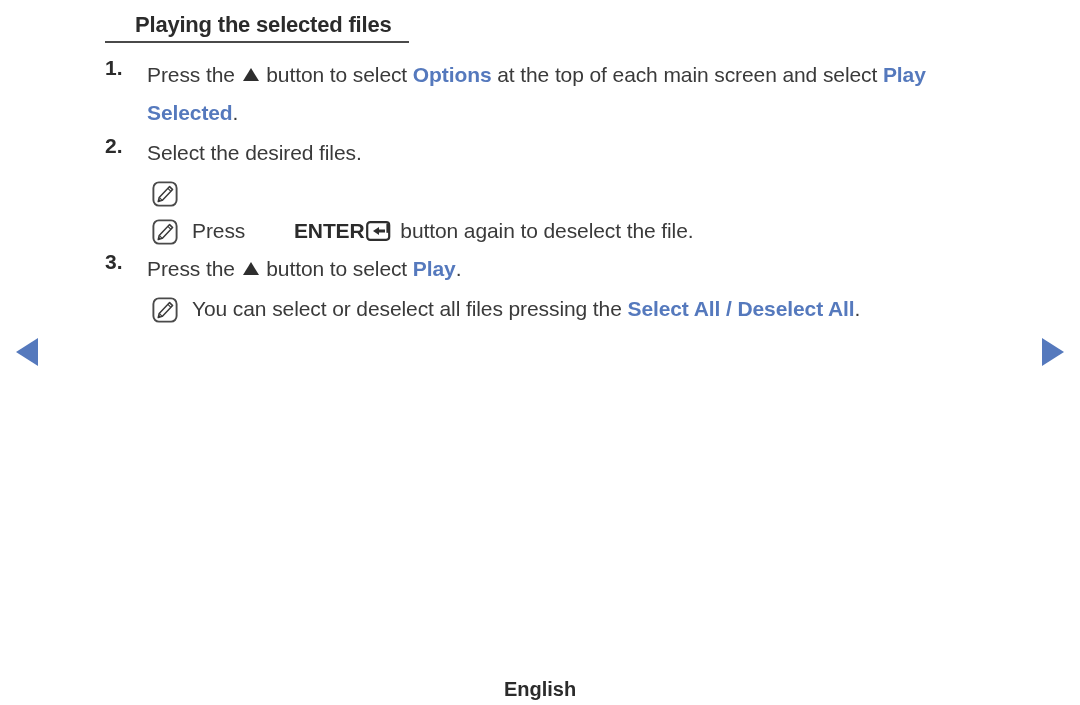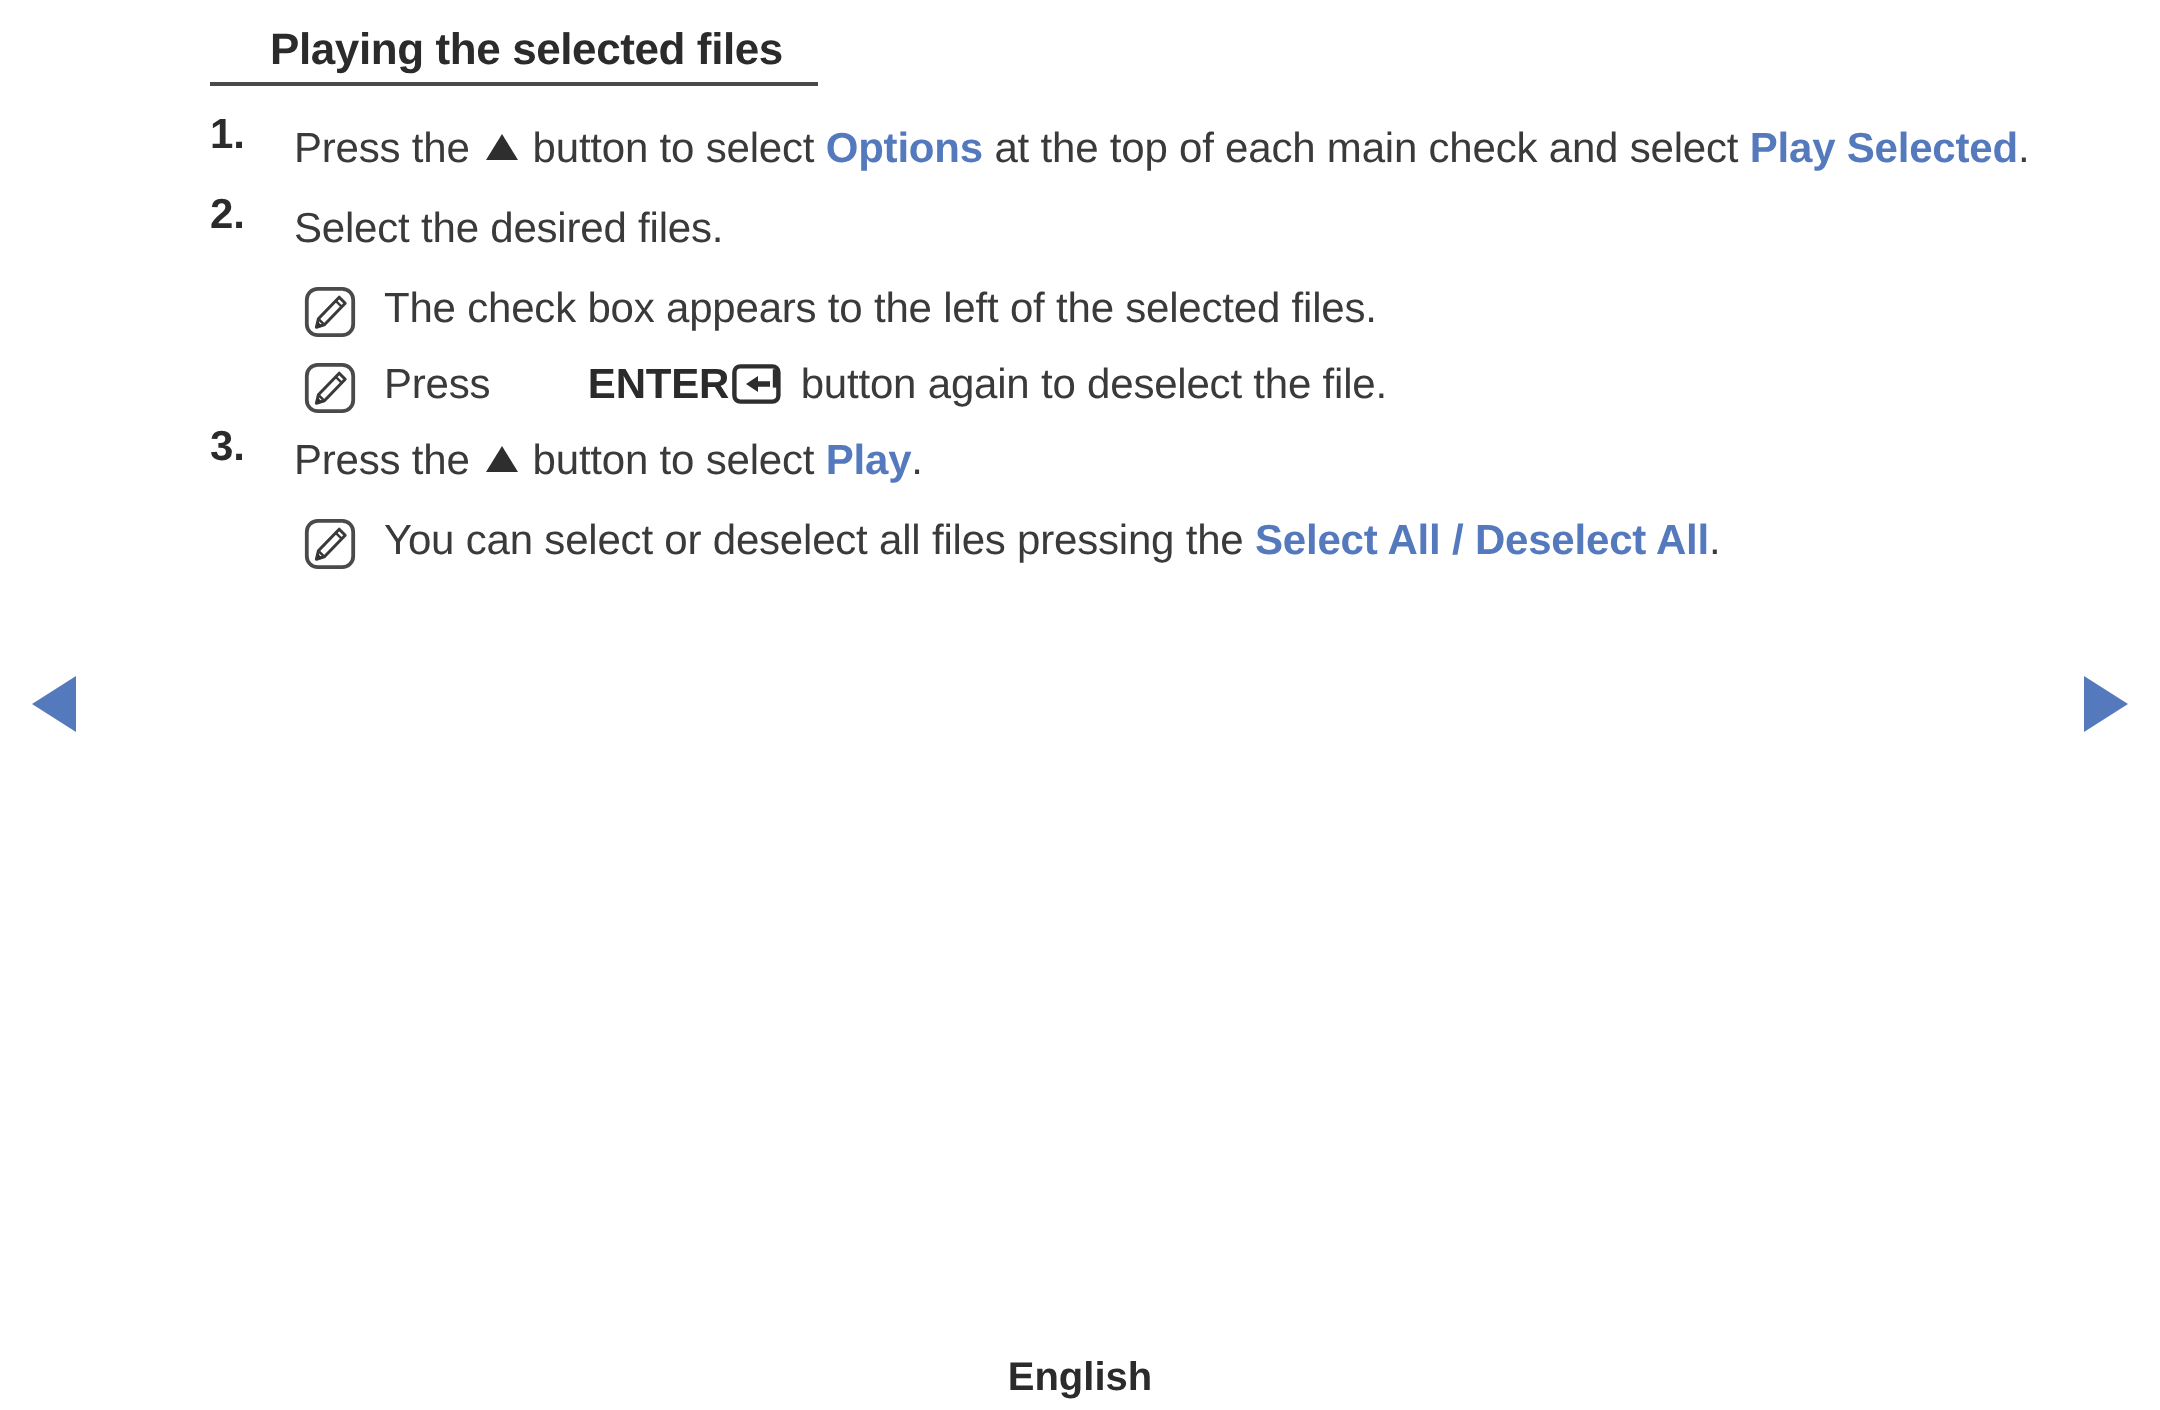--- a/index.html
+++ b/index.html
@@ -177,37 +177,36 @@
 <body style="background: rgb(255, 255, 255);">
 
 <div class="page">
 
   <div class="heading">Playing the selected files</div>
   <div class="heading-rule"></div>
 
   <div class="content" id="content-root">
       <div class="step">
         <span class="step-num">1.</span>
-        <span class="step-text"><span>Press the </span><span class="uarrow"></span><span> button to select </span><span class="hl" style="color: rgb(85, 121, 189);">Options</span><span> at the top of each main check and select </span><span class="hl" style="color: rgb(85, 121, 189);">Play Selected</span><span>.</span></span>
+        <span class="step-text"><span>Press the </span><span class="uarrow"></span><span> button to select </span><span class="hl" style="color: rgb(85, 121, 189);">Options</span><span> at the top of each main screen and select </span><span class="hl" style="color: rgb(85, 121, 189);">Play Selected</span><span>.</span></span>
       </div>
       <div class="step">
         <span class="step-num">2.</span>
         <span class="step-text"><span>Select the desired files.</span></span>
       </div>
       <div class="note">
         <span class="note-icon">
           <svg viewBox="0 0 26 26" width="26" height="26">
             <rect x="1.4" y="1.4" width="23.2" height="23.2" rx="5.5" ry="5.5" fill="none" stroke="#4a4a4a" stroke-width="1.9"></rect>
             <path d="M17.6 5.6 L20.6 8.6 L10.2 19.4 L6.2 20.6 L7.2 16.4 Z" fill="none" stroke="#3a3a3a" stroke-width="1.5" stroke-linejoin="round"></path>
             <path d="M7.2 16.4 L10.2 19.4" stroke="#3a3a3a" stroke-width="1.3"></path>
             <path d="M15.9 7.4 L18.9 10.4" stroke="#3a3a3a" stroke-width="1.2"></path>
             <path d="M6.2 20.6 L8.9 19.8 L7.0 17.9 Z" fill="#2e2e2e"></path>
           </svg>
         </span>
-        <span class="note-text"><span>The check box appears to the left of the selected files.</span></span>
       </div>
       <div class="note">
         <span class="note-icon">
           <svg viewBox="0 0 26 26" width="26" height="26">
             <rect x="1.4" y="1.4" width="23.2" height="23.2" rx="5.5" ry="5.5" fill="none" stroke="#4a4a4a" stroke-width="1.9"></rect>
             <path d="M17.6 5.6 L20.6 8.6 L10.2 19.4 L6.2 20.6 L7.2 16.4 Z" fill="none" stroke="#3a3a3a" stroke-width="1.5" stroke-linejoin="round"></path>
             <path d="M7.2 16.4 L10.2 19.4" stroke="#3a3a3a" stroke-width="1.3"></path>
             <path d="M15.9 7.4 L18.9 10.4" stroke="#3a3a3a" stroke-width="1.2"></path>
             <path d="M6.2 20.6 L8.9 19.8 L7.0 17.9 Z" fill="#2e2e2e"></path>
           </svg>

